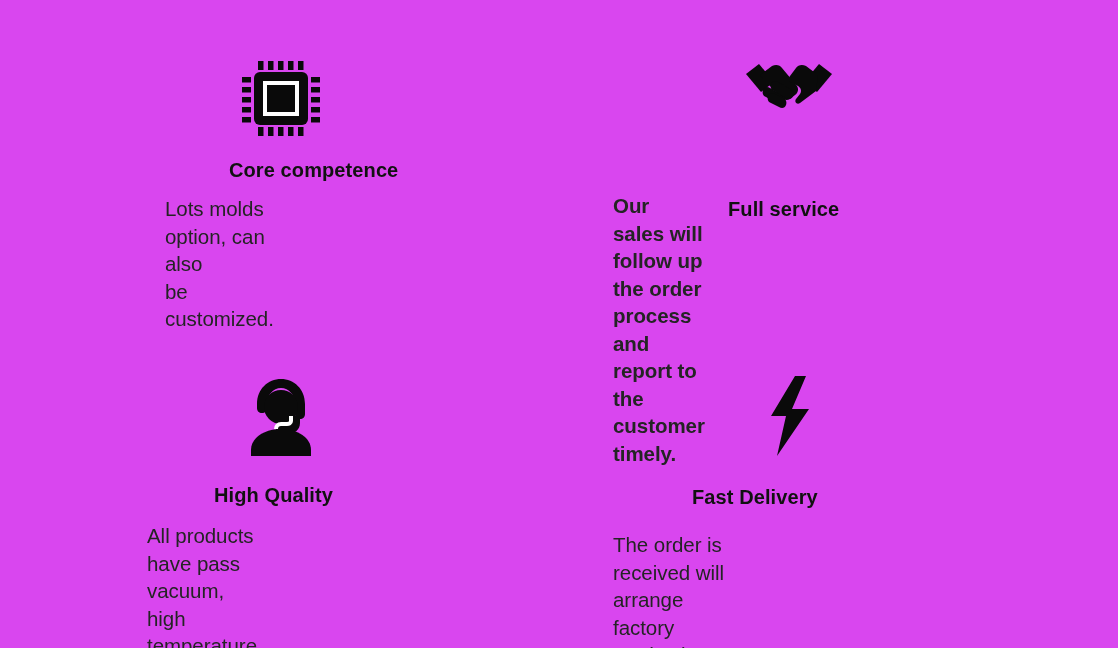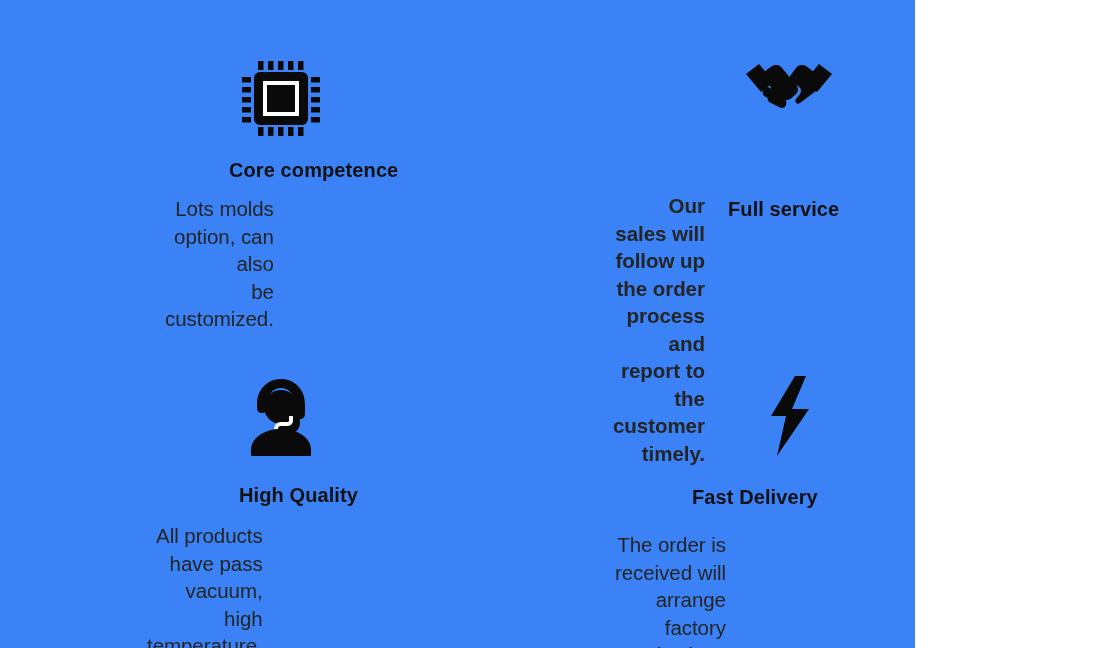--- a/index.html
+++ b/index.html
@@ -11,23 +11,23 @@
     width: 1118px;
     height: 648px;
     background: #ffffff;
     font-family: "Liberation Sans", sans-serif;
     -webkit-font-smoothing: antialiased;
     overflow: hidden;
   }
 
   #stage {
     position: relative;
-    width: 915px;
+    width: 1118px;
     height: 648px;
-    background: #3b82f6;
+    background: #d946ef;
   }
 
   
   .feature {
     position: absolute;
   }
 
   .icon-wrap {
     position: absolute;
     display: block;
@@ -51,36 +51,35 @@
 
   .feature-body {
     position: absolute;
     font-family: "Liberation Sans", sans-serif;
     font-weight: normal;
     font-size: 20.5px;
     line-height: 27.5px;
     color: #242424;
     white-space: pre-line;
     letter-spacing: -0.05px;
-    text-align: right;
   }
 
   
   #card-core .icon-wrap   { left: 242px; top: 61px; }
   #card-core .feature-title { left: 229px; top: 158px; }
   #card-core .feature-body  { left: 165px; top: 195px; }
 
   
   #card-service .icon-wrap   { left: 746px; top: 61px; }
   #card-service .feature-title { left: 728px; top: 155px; margin-top: 42px; }
   #card-service .feature-body  { left: 613px; top: 192px; font-weight: bold; }
 
   
   #card-quality .icon-wrap   { left: 247px; top: 378px; }
-  #card-quality .feature-title { left: 214px; top: 483px; margin-left: 25px; }
+  #card-quality .feature-title { left: 214px; top: 483px; }
   #card-quality .feature-body  { left: 147px; top: 522px; }
 
   
   #card-delivery .icon-wrap   { left: 767px; top: 376px; }
   #card-delivery .feature-title { left: 692px; top: 485px; }
   #card-delivery .feature-body  { left: 613px; top: 531px; }
 </style>
 </head>
 <body>
 

